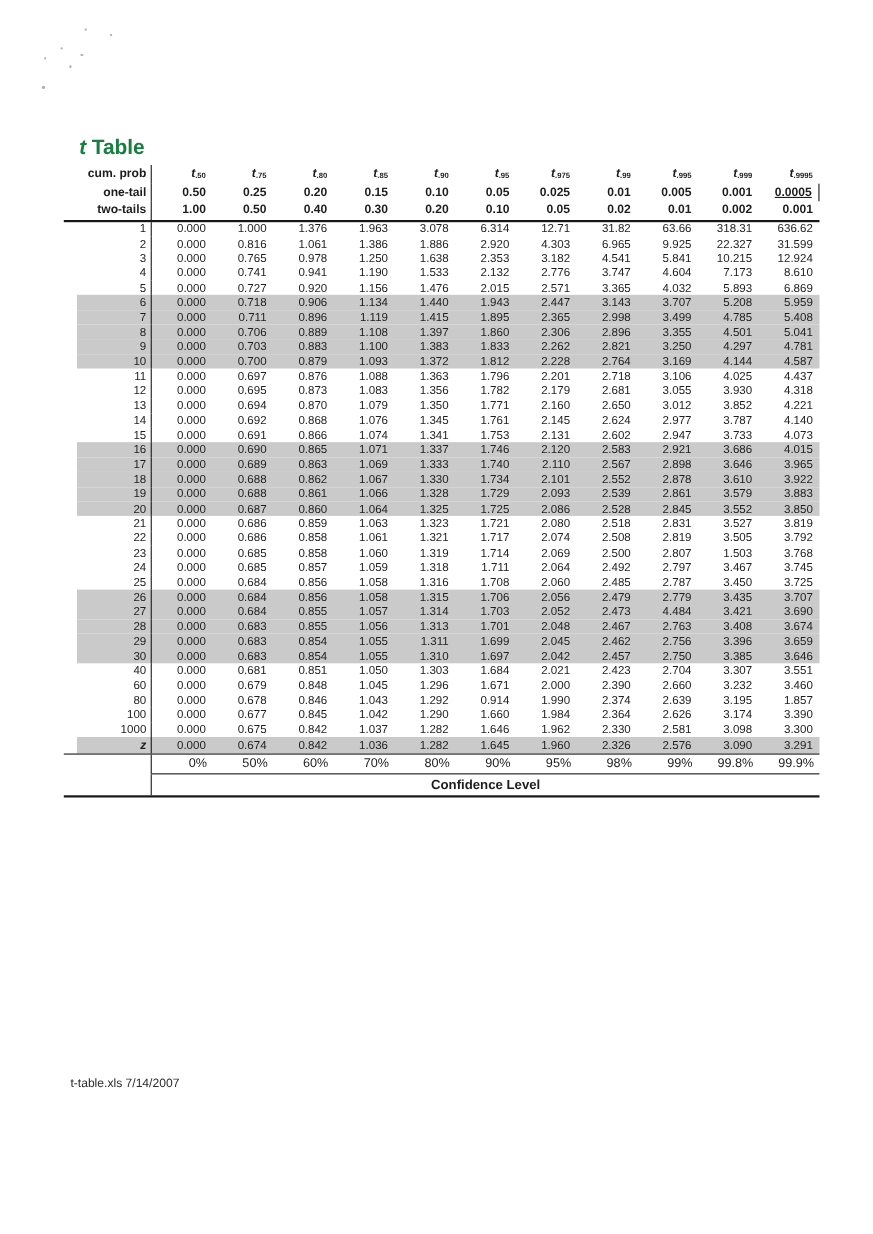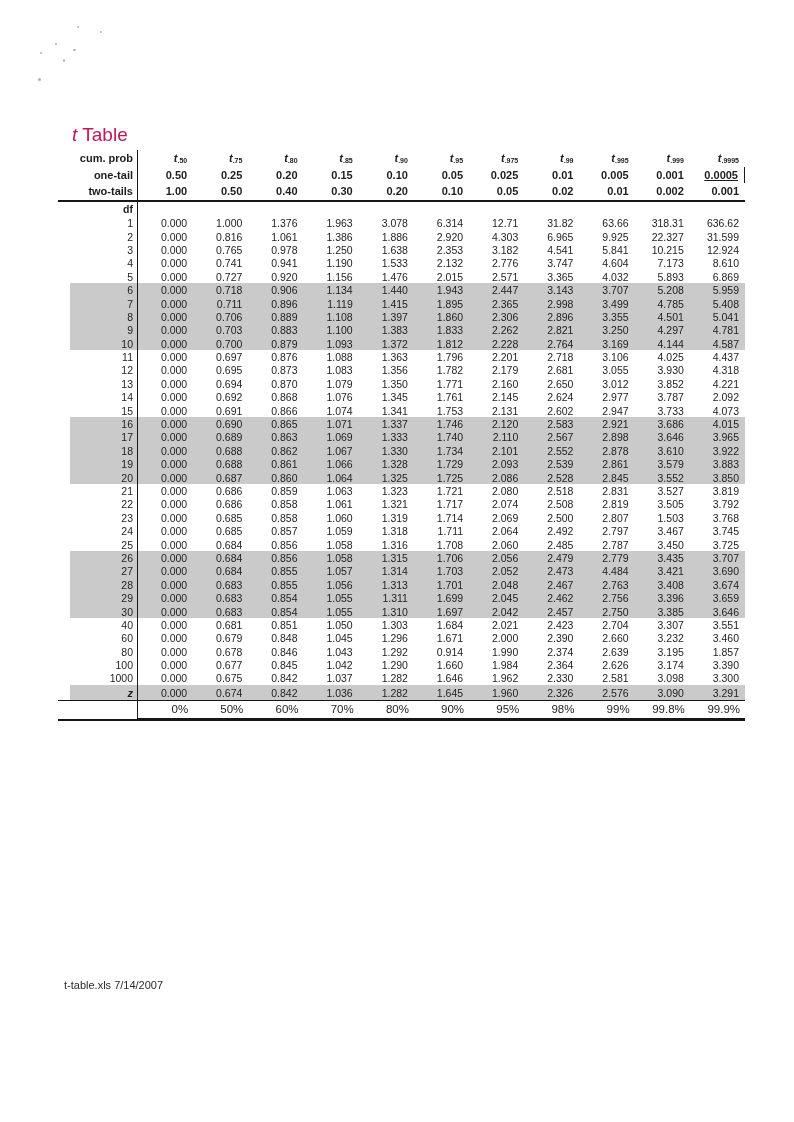--- a/index.html
+++ b/index.html
@@ -4,21 +4,21 @@
 <style>
   * { margin:0; padding:0; box-sizing:border-box; }
   html,body { background:#e8e8e8; }
   body { font-family:"Liberation Sans", sans-serif; color:#1c1c1c; }
   .sheet {
     position:relative; width:794px; height:1122px; background:#ffffff;
     overflow:hidden; margin:0 auto;
   }
   .speck { position:absolute; background:#8f8f8f; border-radius:50%; opacity:.7; }
 
-  .title { position:absolute; left:72px; top:124px; font-size:19px; font-weight:normal; color:#be185d; }
+  .title { position:absolute; left:72px; top:124px; font-size:19px; font-weight:bold; color:#15803d; }
   .title .tsym { font-style:italic; margin-right:5px; }
 
   .ttable { position:absolute; left:70px; top:150px; width:675px; font-size:10.5px; color:#1d1d1d; }
   .row  { display:flex; align-items:stretch; }
   .dfc  { flex:0 0 68px; width:68px; border-right:1.5px solid #1a1a1a;
           display:flex; align-items:center; justify-content:flex-end; padding-right:4px; }
   .vals { flex:1; display:grid; grid-template-columns:repeat(11,1fr); }
   .vals > span { display:flex; align-items:center; justify-content:flex-end; padding-right:6px; white-space:nowrap; }
 
   .hrow { height:16.5px; font-weight:bold; font-size:11px; }
@@ -144,24 +144,20 @@
             <span>0.05</span>
             <span>0.02</span>
             <span>0.01</span>
             <span>0.002</span>
             <span>0.001</span>
           </div>
       </div>
     </div>
     <div class="hline"></div>
 
-    <div class="row dfrow">
-      <div class="dfc">df</div>
-      <div class="vals"></div>
-    </div>
 
     <div id="tbody">
         <div class="row brow">
           <div class="dfc">1</div>
           <div class="vals">
             <span>0.000</span>
             <span>1.000</span>
             <span>1.376</span>
             <span>1.963</span>
             <span>3.078</span>
@@ -371,21 +367,21 @@
             <span>0.000</span>
             <span>0.692</span>
             <span>0.868</span>
             <span>1.076</span>
             <span>1.345</span>
             <span>1.761</span>
             <span>2.145</span>
             <span>2.624</span>
             <span>2.977</span>
             <span>3.787</span>
-            <span>2.092</span>
+            <span>4.140</span>
           </div>
         </div>
         <div class="row brow">
           <div class="dfc">15</div>
           <div class="vals">
             <span>0.000</span>
             <span>0.691</span>
             <span>0.866</span>
             <span>1.074</span>
             <span>1.341</span>
@@ -747,19 +743,23 @@
           <span>80%</span>
           <span>90%</span>
           <span>95%</span>
           <span>98%</span>
           <span>99%</span>
           <span>99.8%</span>
           <span>99.9%</span>
         </div>
     </div>
 
+    <div class="row crow">
+      <div class="dfc"></div>
+      <div class="cl">Confidence Level</div>
+    </div>
     <div class="hline hl-bottom"></div>
 
   </div>
 
   <div class="footer">t-table.xls 7/14/2007</div>
 
 </div>
 
 </body></html>

